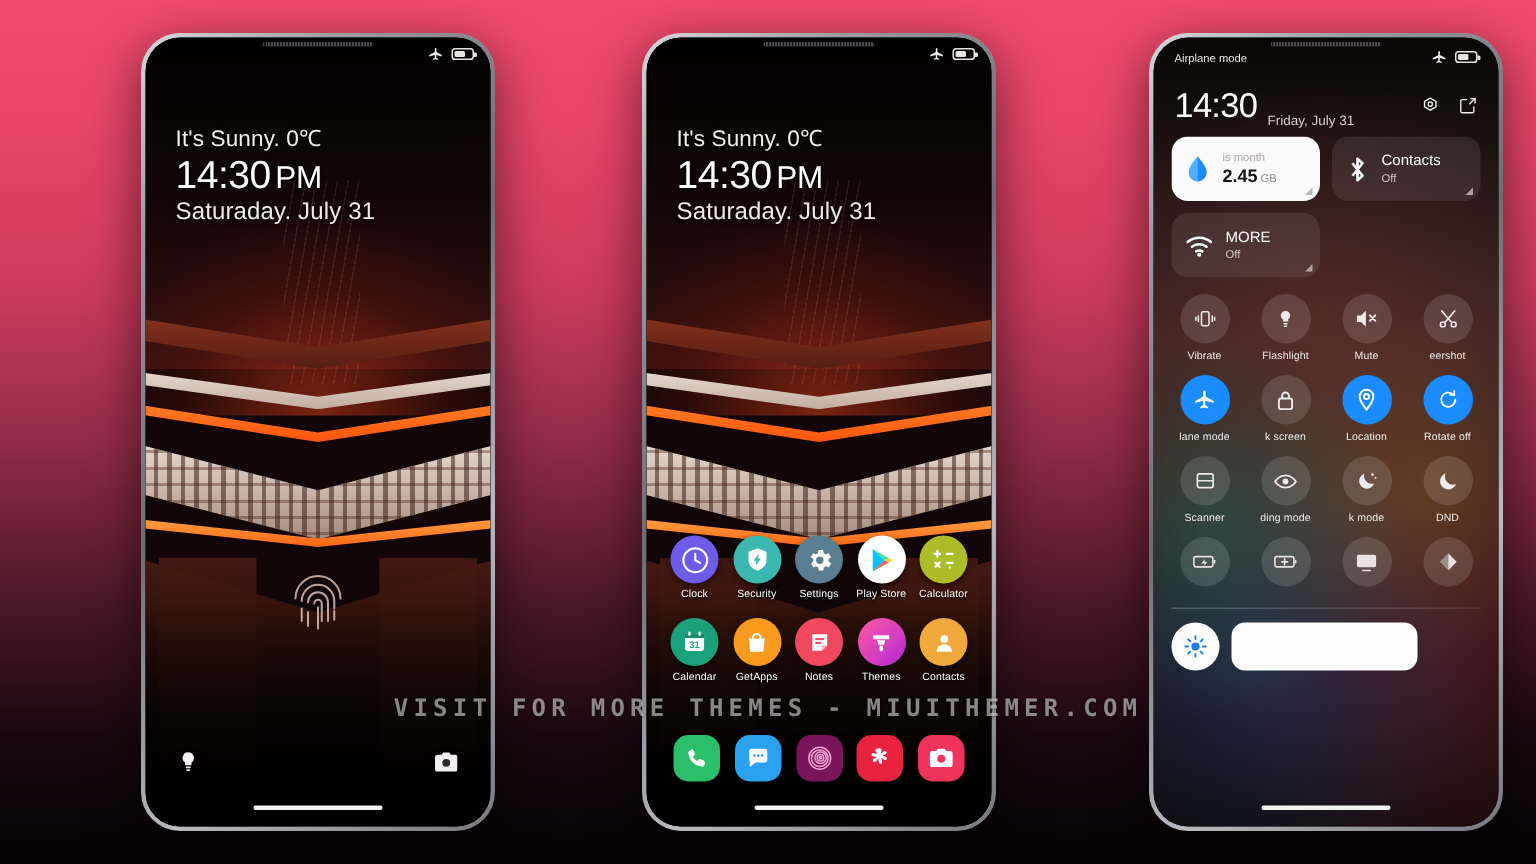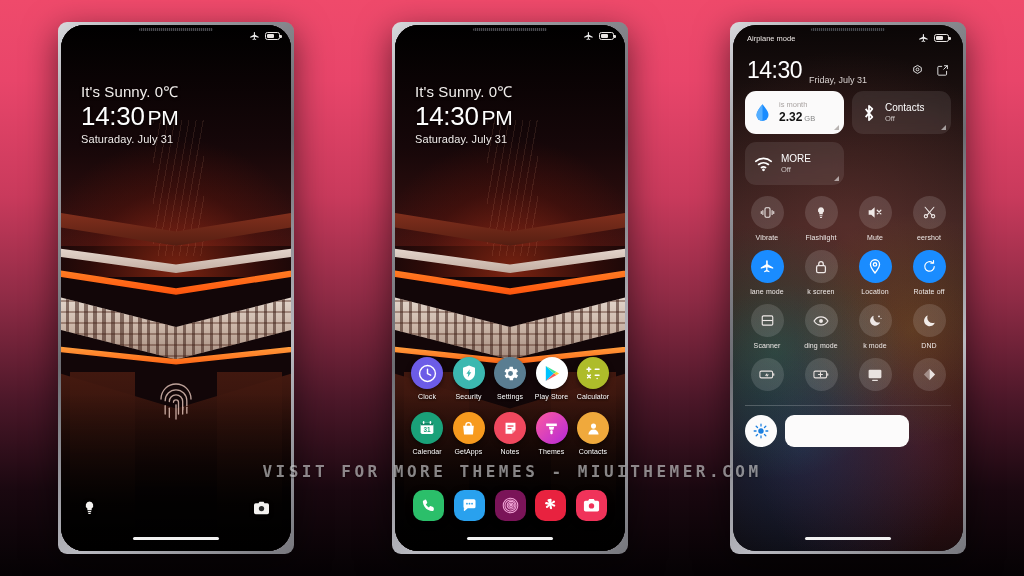--- a/index.html
+++ b/index.html
@@ -11,24 +11,25 @@
   body {
     background: linear-gradient(to bottom,
       #ef4a6b 0%, #e8456a 14%, #c93a5c 34%,
       #8e2b45 52%, #4a1728 70%, #1a0810 85%, #050204 100%);
     position: relative;
   }
 
   
   .phone {
     position: absolute;
-    border-radius: 9px;
+    border-radius: 26px;
     background: linear-gradient(135deg,#d8d8dc 0%,#9a9aa0 18%,#6c6c72 45%,#b9b9c0 72%,#77777d 100%);
     padding: 3px;
     box-shadow: 0 10px 34px rgba(0,0,0,0.55);
+    margin-left: 36px;
   }
   .phone-inner {
     position: relative;
     width: 100%; height: 100%;
     border-radius: 23px;
     background: #000;
     overflow: hidden;
   }
   .earpiece {
     position: absolute; top: 3px; left: 50%;
@@ -111,21 +112,21 @@
   }
   .ic-batt i { position:absolute; left:1px; top:1px; bottom:1px; width:52%;
     background:#e8e4e2; border-radius:1px; display:block; }
 
   
   .lockclock { position:absolute; left:20px; top:56px; z-index:9; color:#fff;
     text-shadow:0 1px 3px rgba(0,0,0,.75); }
   .lc-weather { font-size:15px; font-weight:400; letter-spacing:.1px; color:#f2eeec; }
   .lc-time { font-size:26px; font-weight:400; letter-spacing:-0.3px; margin-top:1px; line-height:1.12; }
   .lc-time .ampm { font-size:21px; margin-left:3px; }
-  .lc-date { font-size:11px; margin-top:2px; color:#efeae8; letter-spacing:.1px; }
+  .lc-date { font-size:16px; margin-top:2px; color:#efeae8; letter-spacing:.1px; }
 
   
   .fingerprint {
     position:absolute; left:50%; transform:translateX(-50%);
     bottom:130px; width:40px; height:44px; z-index:9; opacity:.78;
   }
   
   .lock-bottom {
     position:absolute; left:0; right:0; bottom:32px; height:22px; z-index:9;
     display:flex; justify-content:space-between; padding:0 22px; align-items:center;
@@ -537,21 +538,21 @@
 
       <div class="bigtiles">
 
         <div class="bigtile light">
           <svg width="17" height="20" viewBox="0 0 20 24">
             <path d="M10 1.5C6 6.5 2.8 10.6 2.8 14.4A7.2 7.2 0 0 0 10 21.6a7.2 7.2 0 0 0 7.2-7.2C17.2 10.6 14 6.5 10 1.5z" fill="#1a8cff"></path>
             <path d="M10 1.5C6 6.5 2.8 10.6 2.8 14.4A7.2 7.2 0 0 0 10 21.6z" fill="#54aeff"></path>
           </svg>
           <span class="bt-txt">
             <span class="bt-t2">is month</span>
-            <span class="bt-t1"><span>2.32</span><span class="unit">GB</span></span>
+            <span class="bt-t1"><span>2.45</span><span class="unit">GB</span></span>
           </span>
           <span class="corner"></span>
         </div>
 
         <div class="bigtile">
           <svg width="16" height="20" viewBox="0 0 18 24" fill="none" stroke="#fff" stroke-width="2.1" stroke-linejoin="round">
             <path d="M5 7l8 10-4 3.6V3.4l4 3.6-8 10"></path>
           </svg>
           <span class="bt-txt">
             <span class="bt-t1">Contacts</span>

